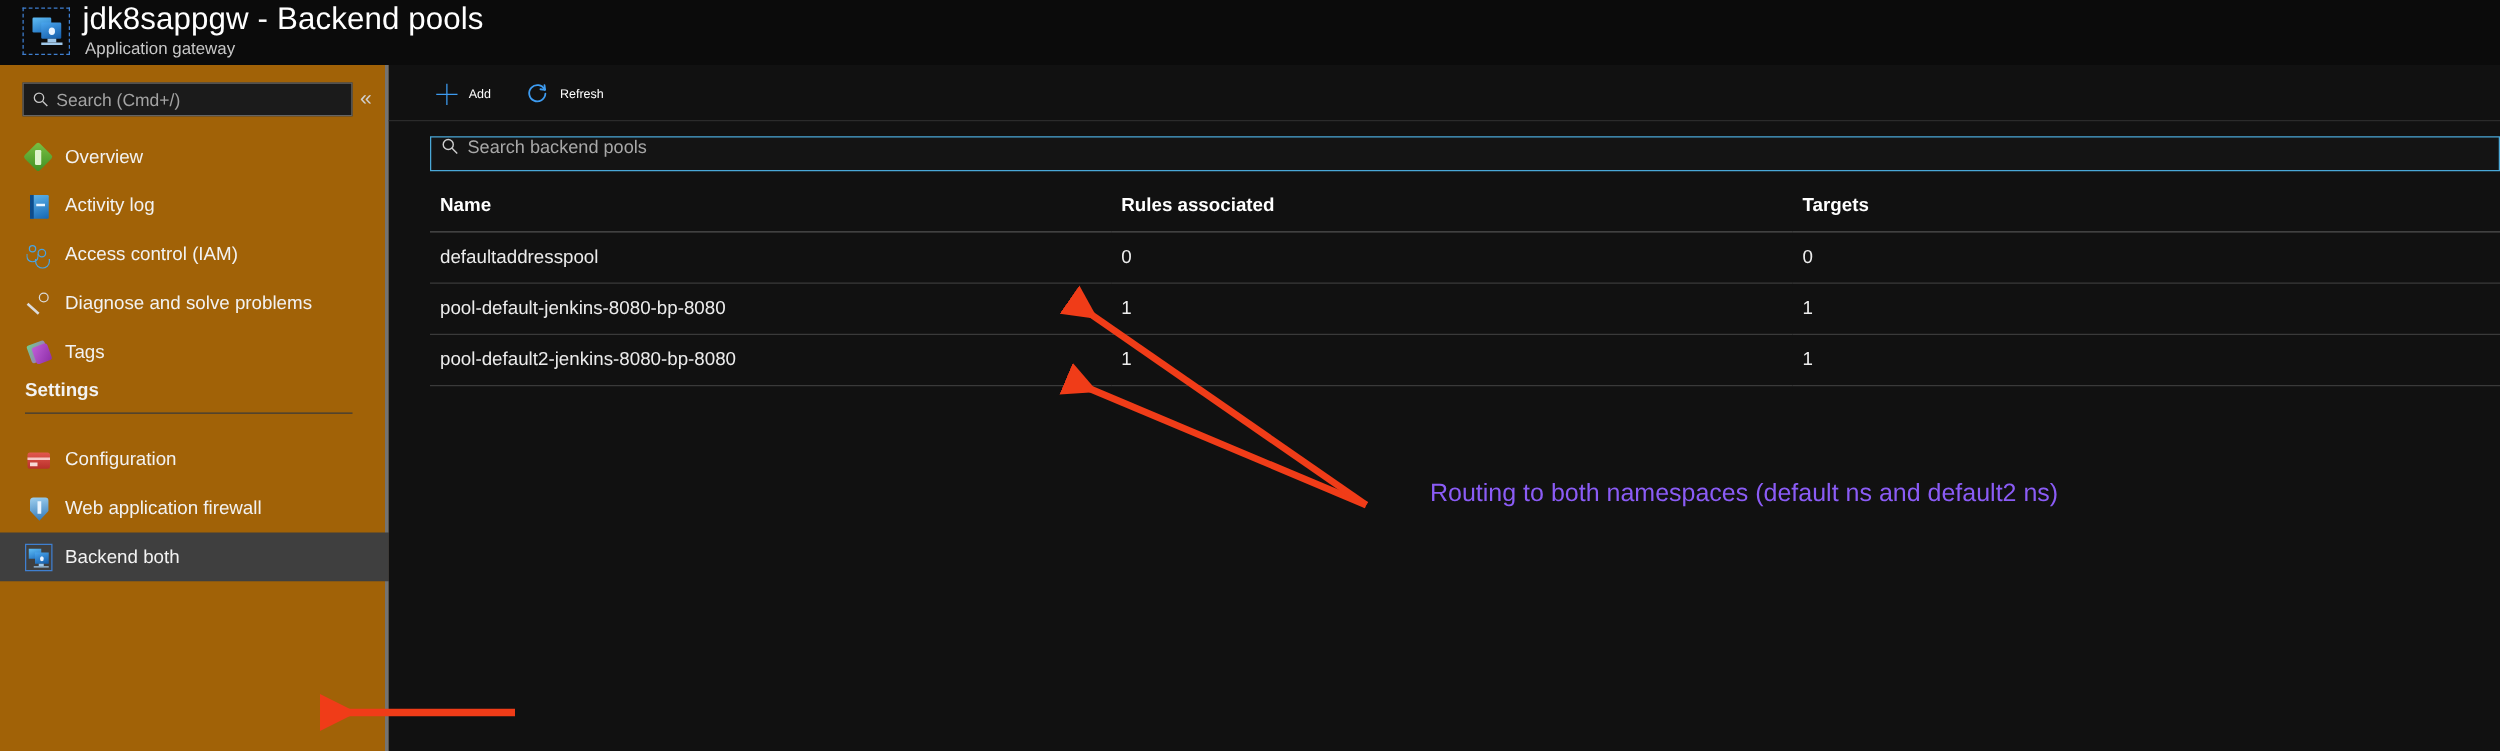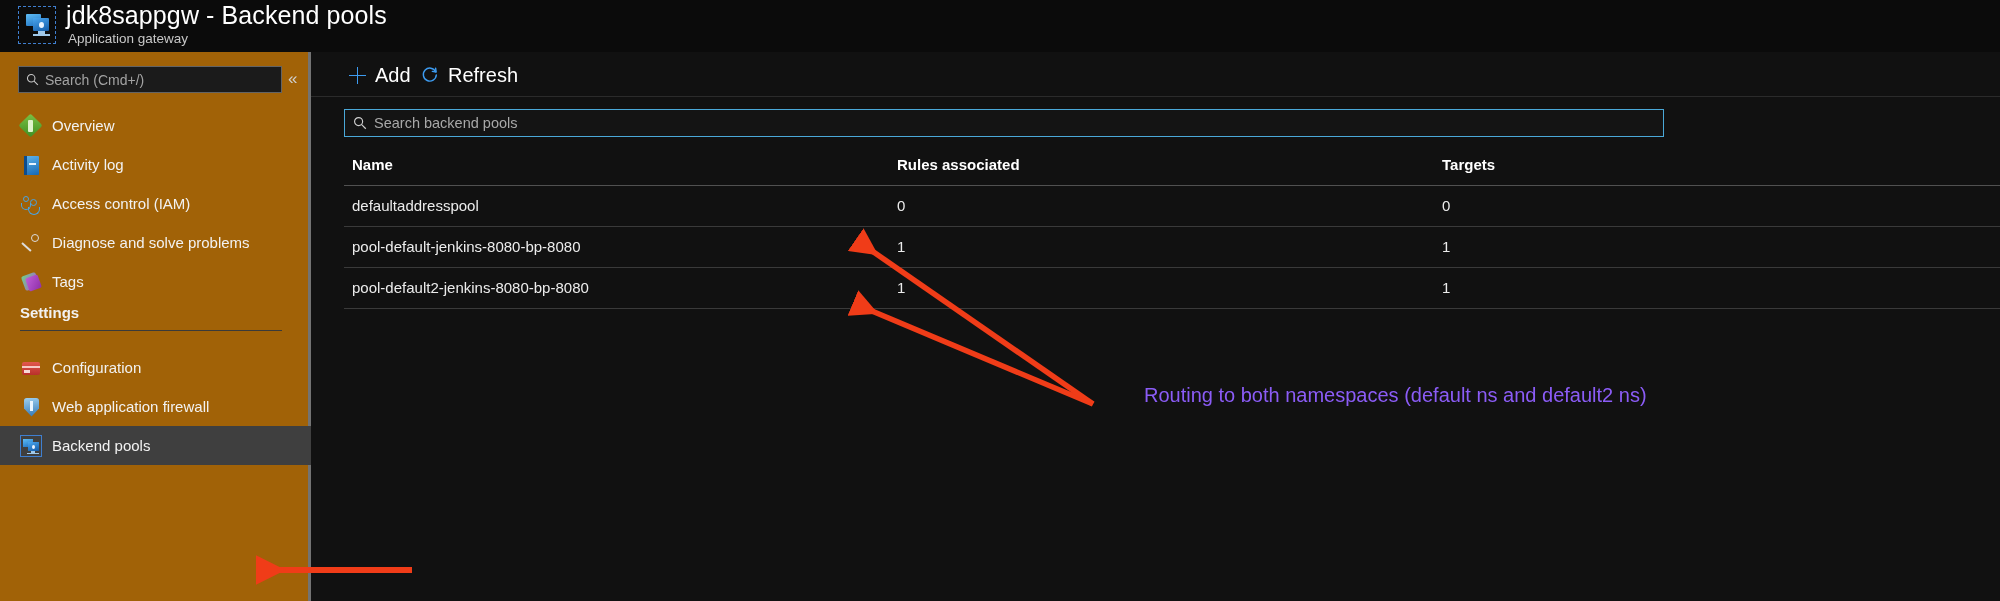--- a/index.html
+++ b/index.html
@@ -135,30 +135,30 @@
   .settings-rule {
     position: absolute; left: 20px; width: 262px; height: 1px; background: #3a3a3a;
   }
 
   
   .main { position: absolute; left: 311px; top: 52px; width: 1689px; height: 549px; background: #111111; }
   .toolbar { position: absolute; left: 0; top: 0; width: 1689px; height: 45px; border-bottom: 1px solid #2b2b2b; }
   .tb-btn {
     position: absolute; top: 10px; height: 26px; display: flex; align-items: center; cursor: pointer;
   }
-  .tb-btn .lbl { font-size: 20px; color: #ffffff; margin-left: 9px; }
+  .tb-btn .lbl { font-size: 10px; color: #ffffff; margin-left: 9px; }
   .plus-ico { position: relative; width: 17px; height: 17px; }
   .plus-ico:before { content:""; position:absolute; left:0; top:8px; width:17px; height:1.6px; background:#3d9bf0; }
   .plus-ico:after  { content:""; position:absolute; left:7.7px; top:0; width:1.6px; height:17px; background:#3d9bf0; }
   .refresh-ico { width: 18px; height: 18px; }
 
   .search-pools {
-    position: absolute; left: 33px; top: 57px; width: 1320px; height: 28px;
+    position: absolute; left: 33px; top: 57px; width: 1656px; height: 28px;
     background: #141414; border: 1px solid #4aa8d8;
-    display: flex; align-items: center; padding-left: 8px;
+    display: flex; align-items: flex-start; padding-left: 8px;
   }
   .search-pools input {
     background: transparent; border: none; outline: none;
     color: #dcdcdc; font-size: 14.5px; font-family: "Liberation Sans", sans-serif;
     width: 96%; margin-left: 7px;
   }
   .search-pools input::placeholder { color: #a8a8a8; }
 
   table.grid {
     position: absolute; left: 33px; top: 94px; width: 1967px;
@@ -274,21 +274,21 @@
         <span class="nav-label">Web application firewall</span>
       </div>
       <div class="nav-item selected">
         <span class="nav-ico ic-pools">
             <i class="m1"></i>
             <i class="m2"></i>
             <i class="dt"></i>
             <i class="st"></i>
             <i class="bs"></i>
           </span>
-        <span class="nav-label">Backend pools</span>
+        <span class="nav-label">Backend both</span>
       </div>
     </div>
   </div>
 
   <div class="main">
     <div class="toolbar">
       <div class="tb-btn" style="left:38px">
         <span class="plus-ico"></span>
         <span class="lbl">Add</span>
       </div>

